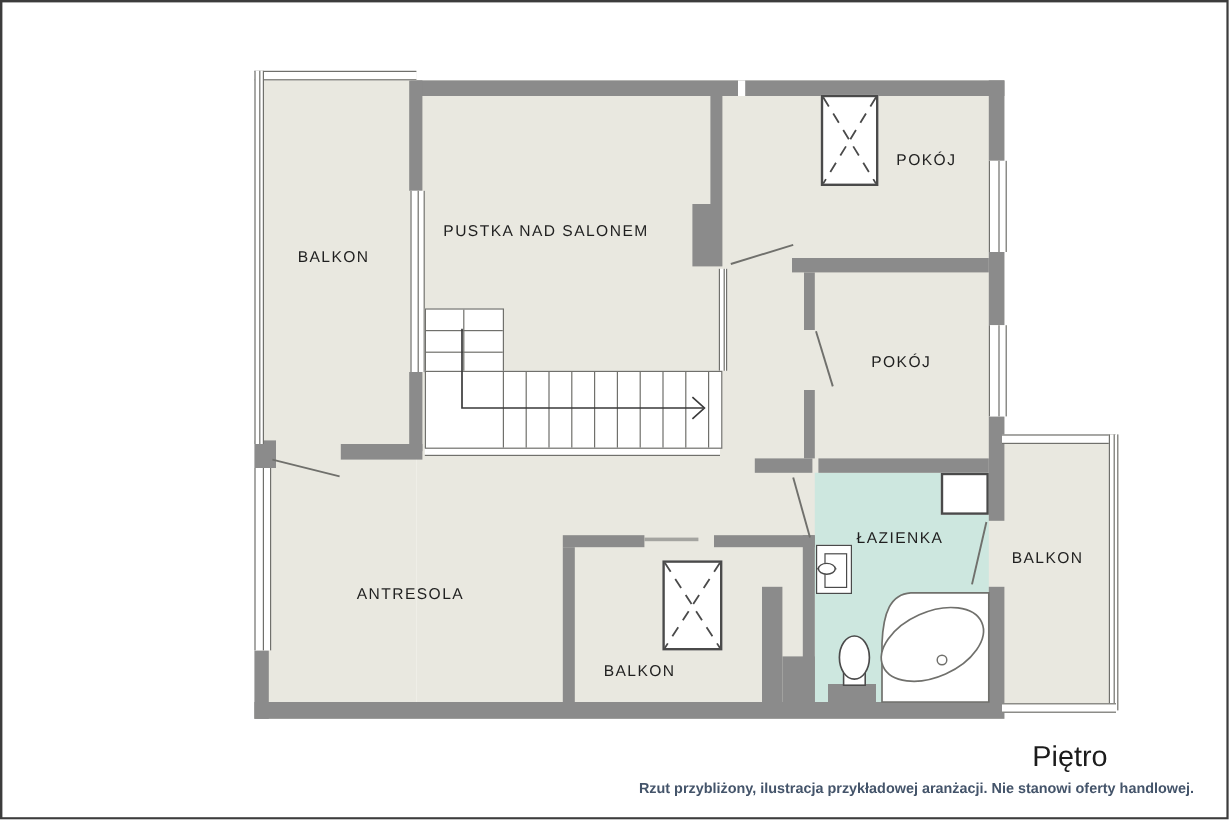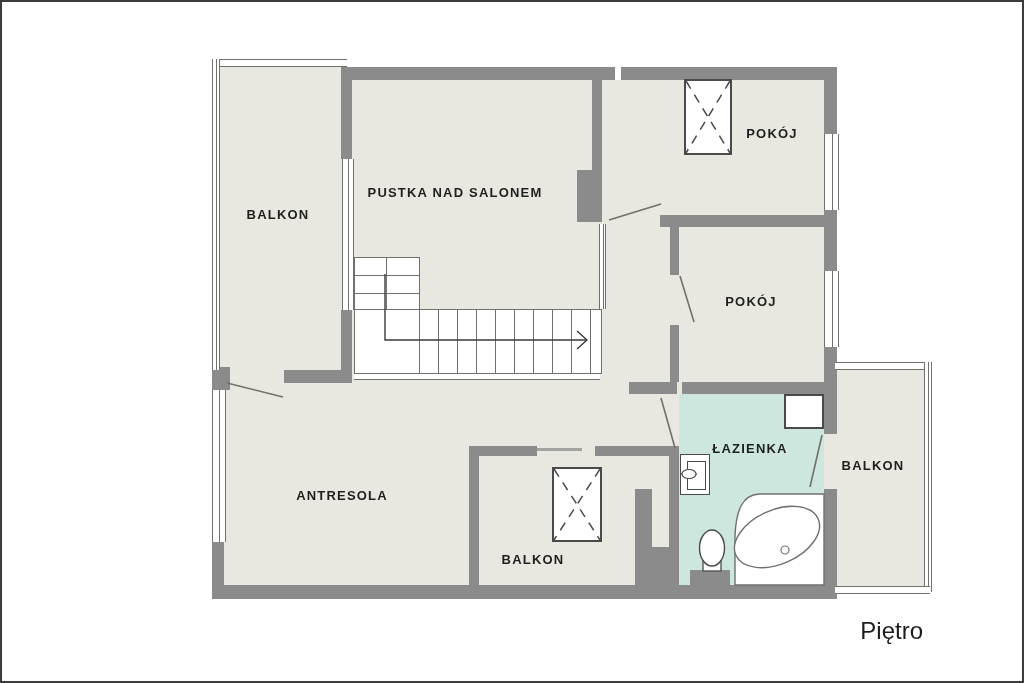--- a/index.html
+++ b/index.html
@@ -17,21 +17,21 @@
   .win-v::after{content:"";position:absolute;left:50%;top:0;bottom:0;width:1px;background:var(--line,#70706c);}
   .win-h{position:absolute;background:#fff;border-top:1px solid var(--line,#70706c);border-bottom:1px solid var(--line,#70706c);}
   .stairbox{position:absolute;background:#fff;border:1px solid var(--line,#70706c);}
   .tread-v{position:absolute;top:0;bottom:0;width:1px;background:var(--line,#70706c);}
   .tread-h{position:absolute;left:0;right:0;height:1px;background:var(--line,#70706c);}
   .skylight{position:absolute;background:#fff;border:2px solid var(--outline,#4a4a4a);}
   .fixture{position:absolute;background:#fff;border:2px solid var(--outline,#4a4a4a);}
   .fixture-thin{position:absolute;background:#fff;border:1px solid var(--outline,#4a4a4a);}
   .room-label{
     position:absolute;transform:translate(-50%,-50%);
-    font-size:13px;font-weight:bold;letter-spacing:1.2px;white-space:nowrap;
+    font-size:13px;font-weight:normal;letter-spacing:1.2px;white-space:nowrap;
     color:var(--text,#1f1f1f);
   }
   .plan-title{
     position:absolute;font-size:24px;font-weight:400;color:#1c1c1c;
     white-space:nowrap;
   }
   .disclaimer{
     position:absolute;font-size:12px;font-weight:bold;color:var(--disclaimer,#44546a);
     white-space:nowrap;text-align:right;
   }
@@ -153,14 +153,15 @@
   <div class="room-label" style="left:276px;top:212px;">BALKON</div>
   <div class="room-label" style="left:453px;top:190px;">PUSTKA NAD SALONEM</div>
   <div class="room-label" style="left:770px;top:131px;">POKÓJ</div>
   <div class="room-label" style="left:749px;top:299px;">POKÓJ</div>
   <div class="room-label" style="left:340px;top:493px;">ANTRESOLA</div>
   <div class="room-label" style="left:531px;top:557px;">BALKON</div>
   <div class="room-label" style="left:748px;top:446px;">ŁAZIENKA</div>
   <div class="room-label" style="left:871px;top:463px;">BALKON</div>
 
   <div class="plan-title" style="right:99px;top:615px;">Piętro</div>
+  <div class="disclaimer" style="right:27px;top:648px;">Rzut przybliżony, ilustracja przykładowej aranżacji. Nie stanowi oferty handlowej.</div>
 
 </div>
 
 </body></html>

